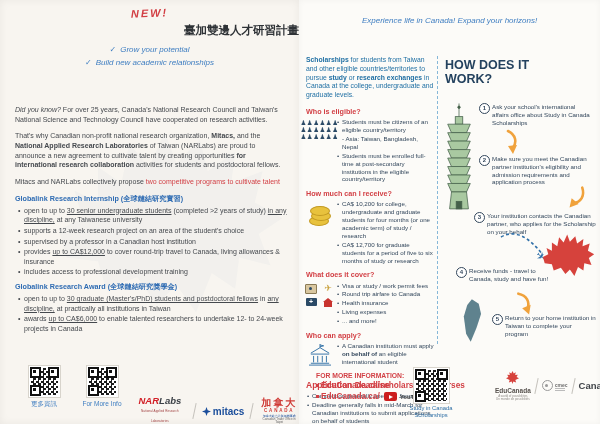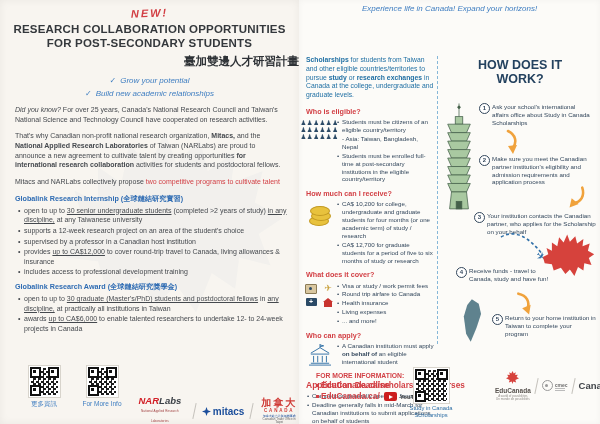--- a/index.html
+++ b/index.html
@@ -41,21 +41,21 @@
   .narlabs .labs{color:#3a3f45;}
   .narlabs .sub{display:block;font-style:normal;font-weight:normal;font-size:3px;color:#a04040;letter-spacing:0.1px;}
   .mitacs{display:flex;align-items:center;gap:2px;font-weight:bold;font-size:10px;color:#1b4e9b;}
   .canada-stamp{text-align:center;line-height:1;}
   .canada-stamp .zh{font-family:"DejaVu Serif",serif;font-size:10px;font-weight:bold;color:#cf3a35;letter-spacing:2px;}
   .canada-stamp .en{font-size:4.5px;font-weight:bold;color:#cf3a35;letter-spacing:1.8px;margin-top:1px;}
   .canada-stamp .s1{font-size:3px;color:#1b4e9b;margin-top:1px;}
   .canada-stamp .s2{font-size:3px;color:#666;}
 
   
-  .rp-tagline{position:absolute;top:4px;left:0;width:301px;text-align:center;font-size:8px;}
+  .rp-tagline{position:absolute;top:16px;left:0;width:301px;text-align:center;font-size:8px;}
   .rp-title{position:absolute;top:16px;left:0;width:301px;text-align:center;font-size:17px;font-weight:bold;color:#d23f44;letter-spacing:0.2px;}
   .rp-col-left{position:absolute;left:7px;top:56px;width:128px;font-size:6.2px;line-height:1.27;color:#33475c;}
   .rp-intro{color:#1f6fa3;font-size:6.8px;line-height:1.3;margin:0 0 7px 0;}
   .rp-h4{color:#d23f44;font-size:7.2px;font-weight:bold;margin:5px 0 2px 0;}
   .sec{display:flex;gap:3px;}
   .icon-col{width:27px;flex:none;display:flex;flex-direction:column;align-items:center;padding-top:2px;}
   .sec ul{flex:1;margin:0;padding-left:6px;list-style:none;}
   .sec li,.dl-ul li{position:relative;margin-bottom:1px;}
   .sec li::before,.dl-ul li::before{content:"•";position:absolute;left:-5px;}
   .sec li.nomark::before{content:"";}
@@ -67,21 +67,21 @@
   .ic-passport{width:10px;height:8px;background:#d9c7a0;border:1px solid #8a7a55;border-radius:1px;position:relative;}
   .ic-passport::after{content:"";position:absolute;left:3px;top:2px;width:3px;height:3px;border-radius:50%;background:#2b4a66;}
   .ic-plane{font-size:9px;color:#c9a23f;line-height:1;font-style:normal;}
   .ic-aid{width:11px;height:8px;background:#2b4a66;border-radius:1px;color:#fff;font-size:7px;font-weight:bold;text-align:center;line-height:8px;}
   .ic-house{position:relative;width:10px;height:9px;}
   .ic-house::before{content:"";position:absolute;left:0;top:0;border-left:5px solid transparent;border-right:5px solid transparent;border-bottom:4px solid #c8332e;}
   .ic-house::after{content:"";position:absolute;left:1px;top:4px;width:8px;height:5px;background:#c8332e;}
   .dl-h{font-size:8.5px;margin-top:13px;}
   .dl-ul{margin:0;padding-left:6px;list-style:none;}
   .rp-divider{position:absolute;left:138px;top:56px;height:288px;border-left:1px dashed #86b7d8;}
-  .rp-how-h{position:absolute;left:146px;top:58px;width:150px;text-align:center;font-size:12.5px;font-weight:bold;color:#24425f;line-height:1.15;}
+  .rp-how-h{position:absolute;left:146px;top:58px;width:150px;font-size:12.5px;font-weight:bold;color:#24425f;line-height:1.15;}
   .step{position:absolute;font-size:6.2px;color:#33475c;line-height:1.25;display:flex;gap:2px;}
   .stepnum{flex:none;width:9px;height:9px;border:1px solid #33475c;border-radius:50%;text-align:center;line-height:9px;font-size:6px;font-weight:bold;background:#fff;}
   .svg-abs{position:absolute;}
   .plane-glyph{position:absolute;font-size:11px;color:#2f6fa8;transform:rotate(38deg);font-style:normal;}
   .rp-footer-info{position:absolute;left:17px;top:372px;}
   .rp-footer-info .h{color:#d23f44;font-size:6.8px;font-weight:bold;margin-bottom:2px;}
   .link-row{display:flex;align-items:center;gap:2px;margin-bottom:2px;font-size:8.2px;color:#d23f44;font-weight:bold;}
   .link-row .mk{width:3px;height:3px;background:#d23f44;flex:none;}
   .yt-badge{display:inline-block;width:13px;height:9px;background:#cc1e1e;border-radius:2px;position:relative;margin-left:2px;}
   .yt-badge::after{content:"";position:absolute;left:5px;top:2.5px;border-left:4px solid #fff;border-top:2px solid transparent;border-bottom:2px solid transparent;}
@@ -103,24 +103,20 @@
 </head>
 <body>
 
 <div class="page page-left">
   <svg class="lp-watermark" width="235" height="250" viewBox="0 0 60 52">
     <polygon points="3,33 1,26 7,23 5,16 11,19 11,10 17,14 19,4 24,10 28,1 31,9 37,3 39,11 46,6 45,14 53,11 51,19 58,23 52,27 55,35 47,33 46,41 40,37 36,47 31,40 26,45 21,38 13,41 11,34" fill="rgba(140,168,190,0.12)"></polygon>
   </svg>
 
   <div class="lp-head">
     <div class="lp-new">NEW!</div>
-    <div class="lp-title">
-      <div>RESEARCH COLLABORATION OPPORTUNITIES</div>
-      <div>FOR POST-SECONDARY STUDENTS</div>
-    </div>
     <div class="lp-title-zh">臺加雙邊人才研習計畫</div>
     <div class="lp-checks hand">
       <div><span class="tick">✓</span><span>Grow your potential</span></div>
       <div><span class="tick">✓</span><span>Build new academic relationships</span></div>
     </div>
   </div>
 
   <div class="lp-body">
     <p><span class="ital">Did you know?</span><span> For over 25 years, Canada's National Research Council and Taiwan's National Science and Technology Council have cooperated on research activities.</span></p>
     <p><span>That's why Canadian non-profit national research organization, </span><span class="b">Mitacs,</span><span> and the </span><span class="b">National Applied Research Laboratories</span><span> of Taiwan (NARLabs) are proud to announce a new agreement to cultivate talent by creating opportunities </span><span class="b">for international research collaboration</span><span> activities for students and postdoctoral fellows.</span></p>

